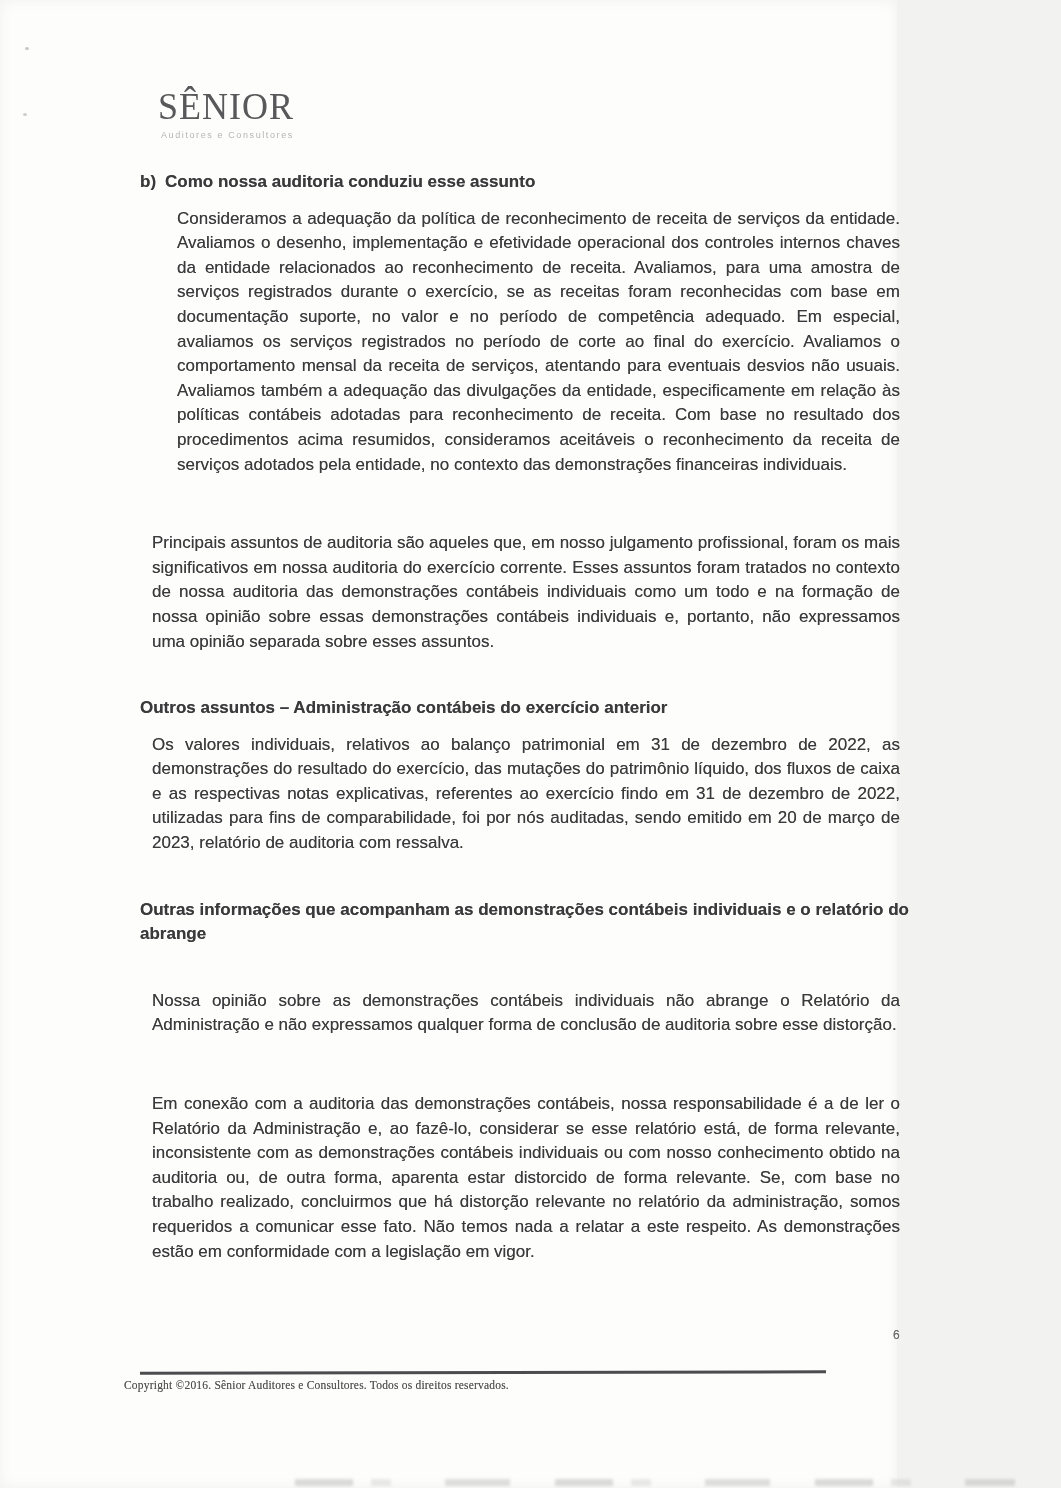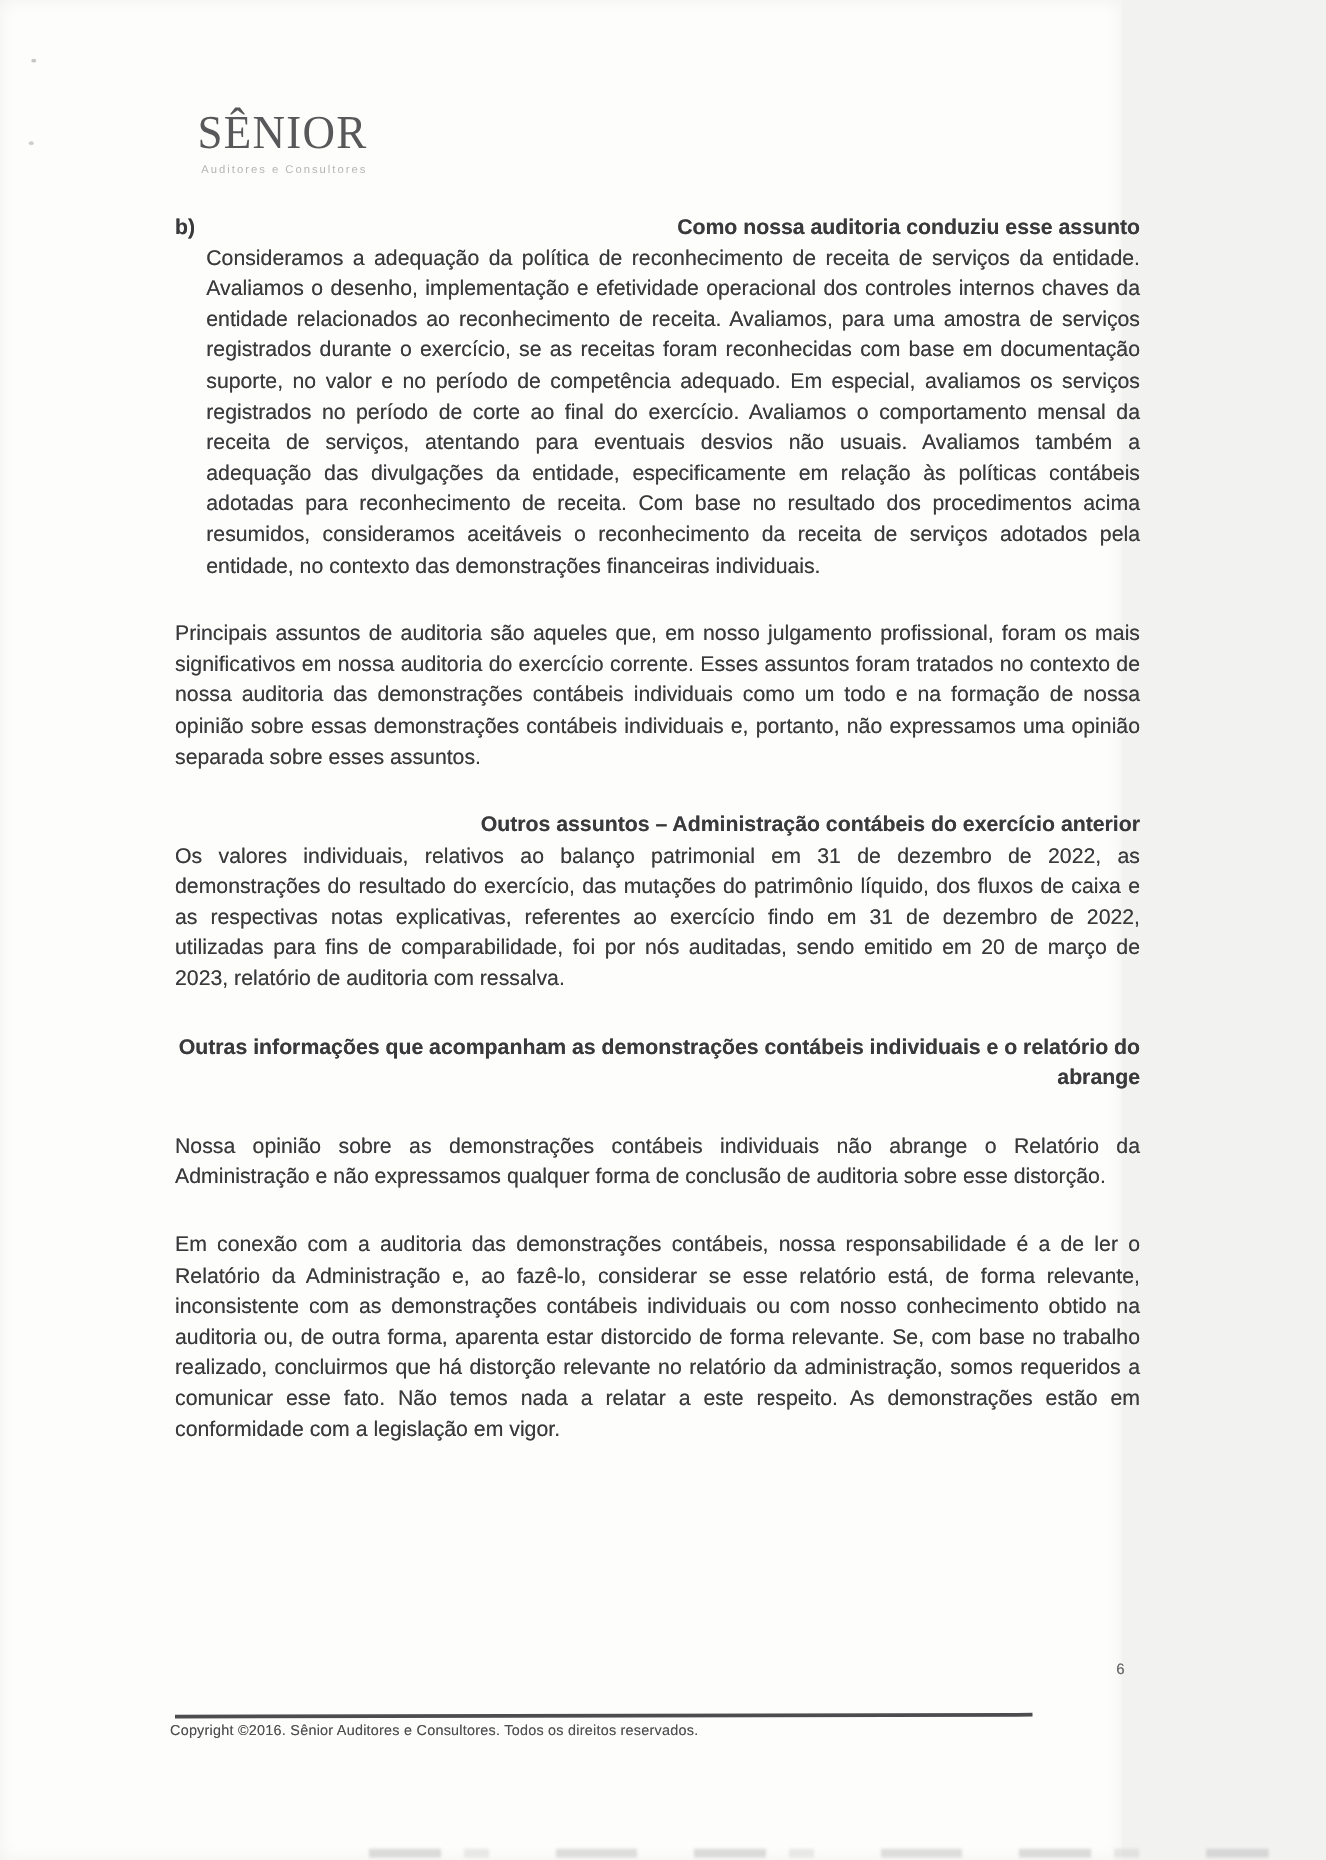--- a/index.html
+++ b/index.html
@@ -53,41 +53,42 @@
   .item-b-marker{
     font-weight:700;
     flex:0 0 25px;
   }
   .item-b-main{flex:1;}
   h2{
     font-size:17px;
     line-height:24.6px;
     font-weight:700;
     margin:0;
-    text-align:right;
+    text-align:left;
   }
-  p{margin:0;}
+  p{margin:12px;}
   .gap{height:30px;}
   
   .page-number{
     position:absolute;left:893px;top:1328px;
     font-size:12px;color:#6a6a6c;
     text-shadow:0 0 0.5px rgba(90,90,90,0.6);
   }
   .footer-rule{
     position:absolute;left:140px;top:1371px;
     width:686px;height:3px;
     background:#4c4c4e;
     transform:rotate(-0.12deg);
   }
   .footer-copy{
-    position:absolute;left:136px;top:1379px;
+    position:absolute;left:124px;top:1379px;
     font-size:11.5px;color:#4f4f51;
     letter-spacing:0.2px;
     text-shadow:0 0 0.5px rgba(80,80,80,0.55);
+    font-family:Liberation Serif, serif;
   }
   
   .speck{position:absolute;border-radius:50%;background:#b9b9b7;}
   .speck-1{left:25px;top:47px;width:4px;height:3px;opacity:.8;}
   .speck-2{left:23px;top:113px;width:4px;height:3px;opacity:.7;}
   .bottom-bleed{
     position:absolute;left:295px;top:1479px;
     width:720px;height:7px;
     background:repeating-linear-gradient(90deg,
       rgba(120,120,122,0.55) 0 58px, rgba(255,255,255,0) 58px 76px,

